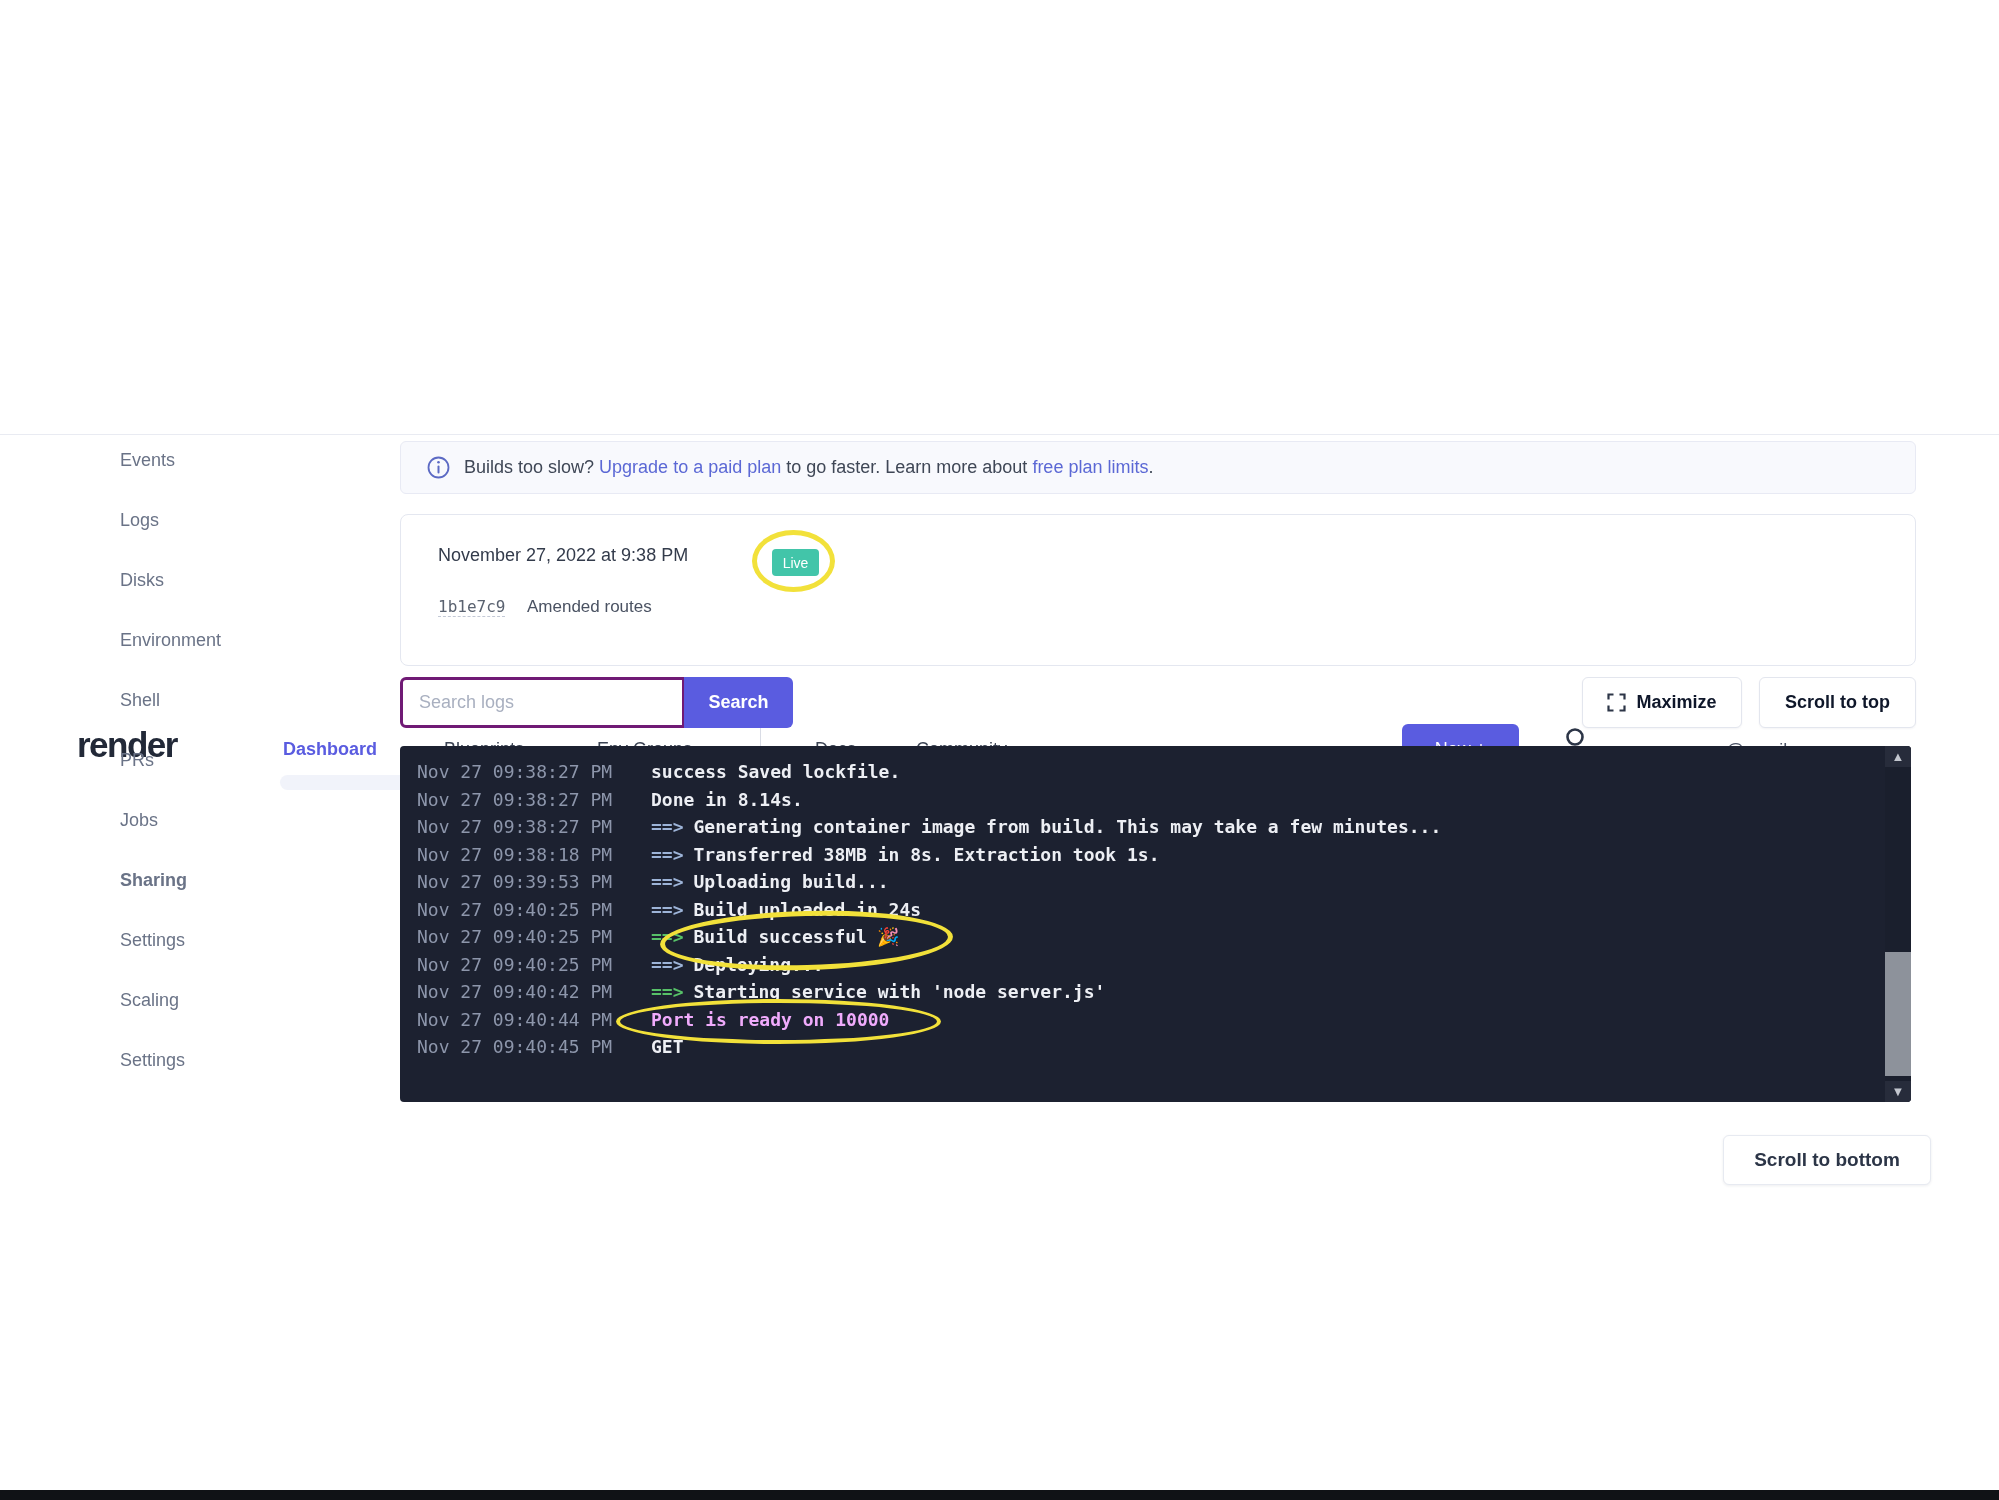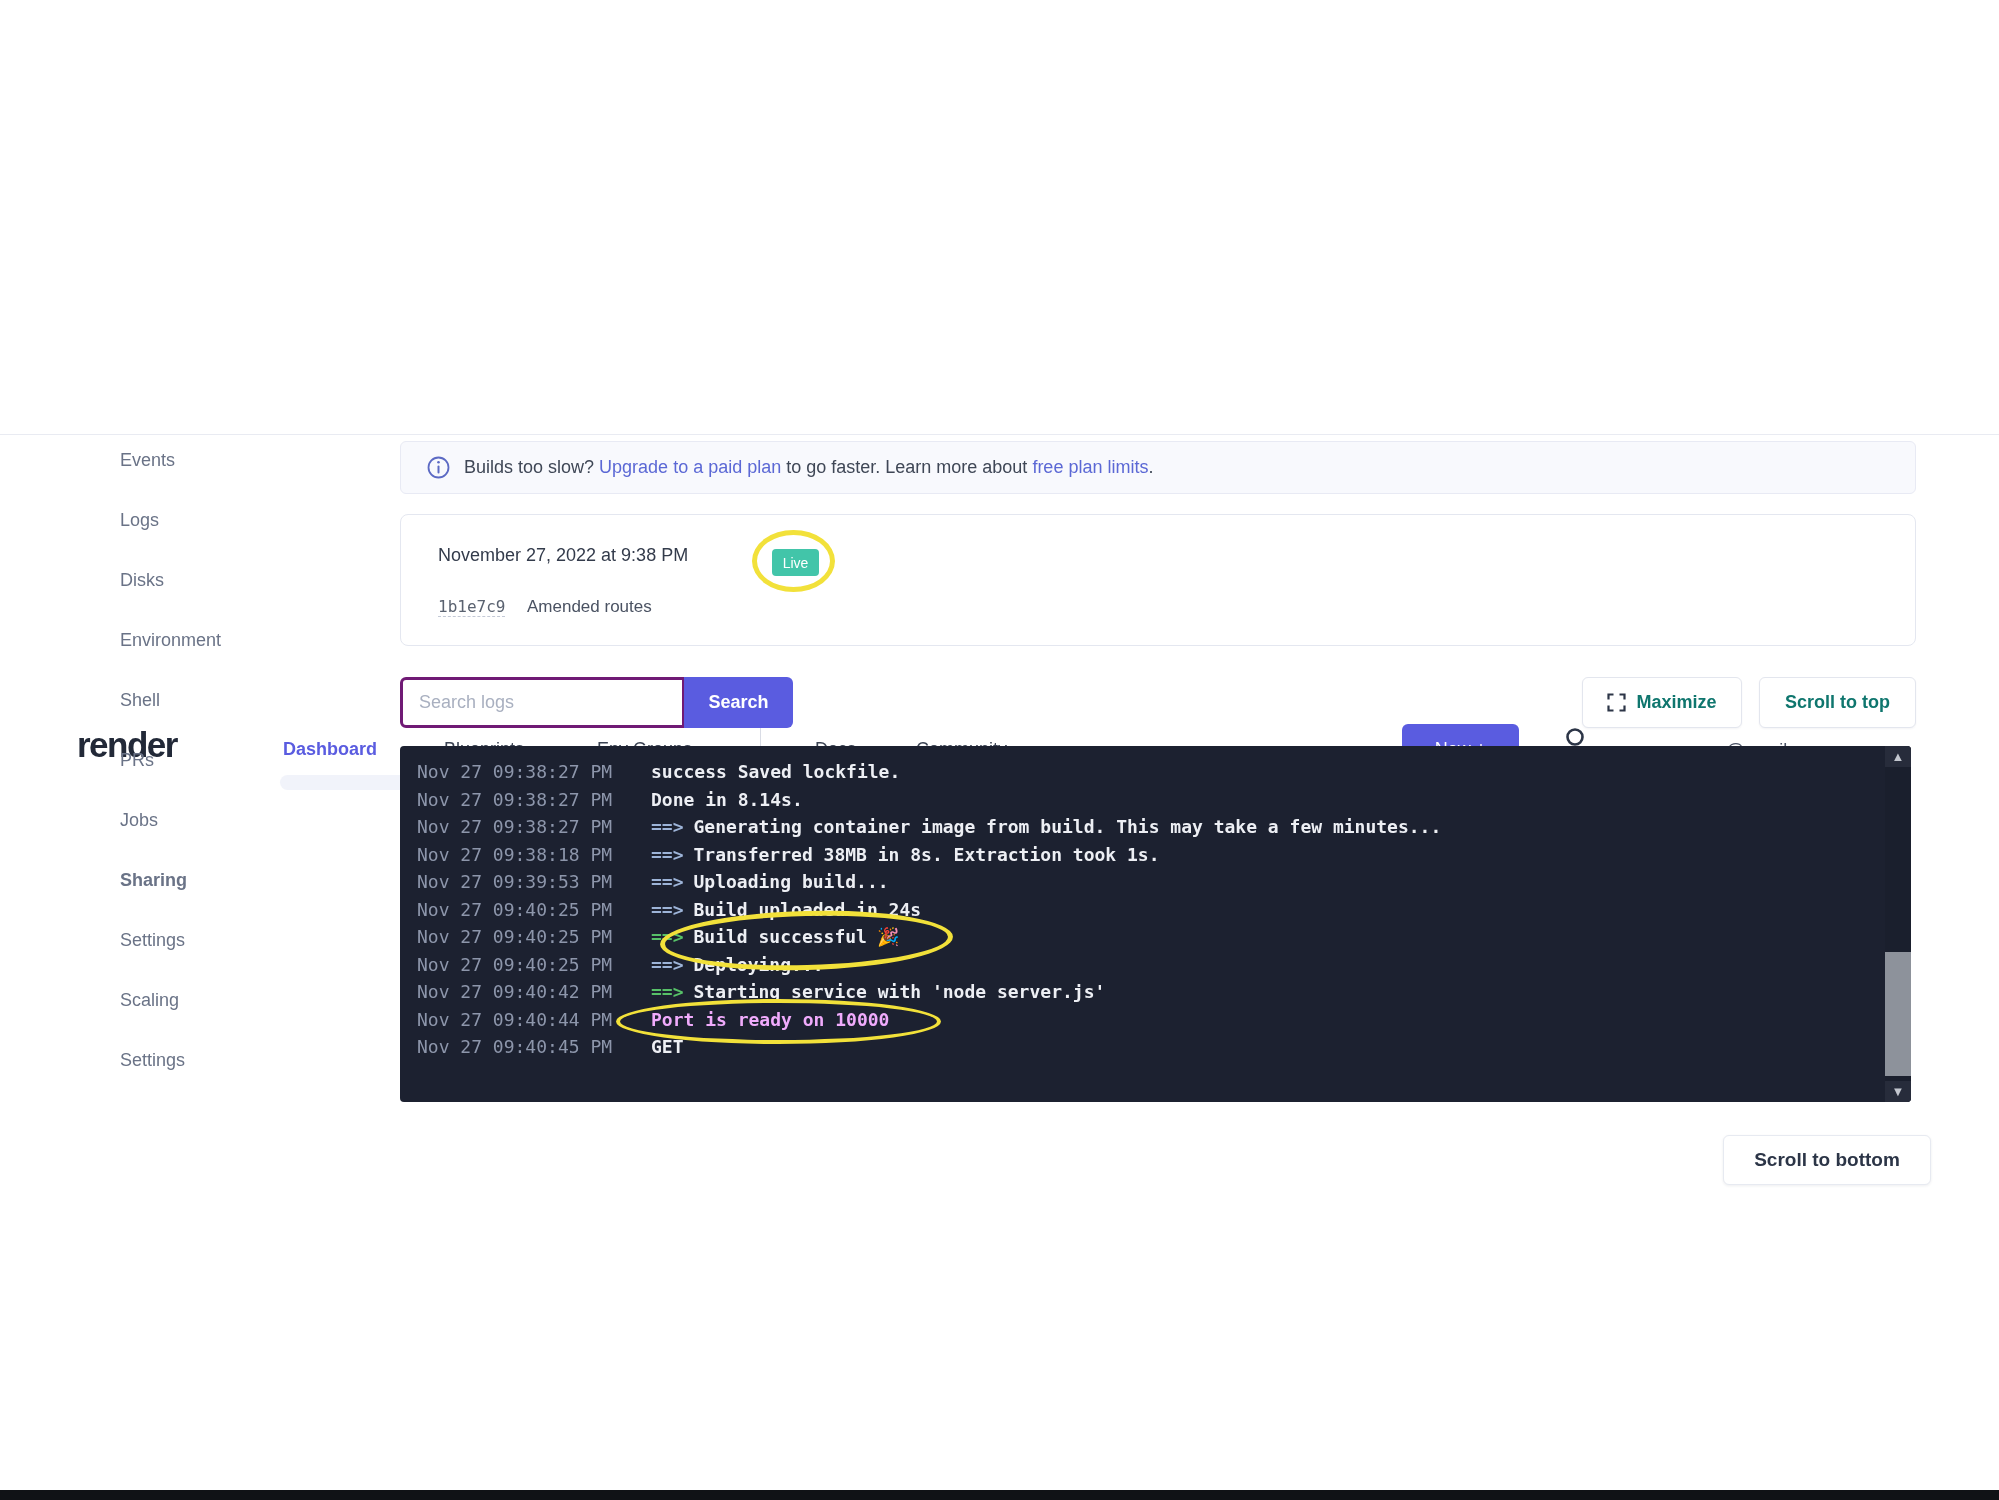--- a/index.html
+++ b/index.html
@@ -21,31 +21,31 @@
 
   
   .sidebar-item { position:absolute; left:120px; font-size:18px; color:#6a7387; cursor:pointer; }
 
   
   .banner { position:absolute; left:400px; top:441px; width:1516px; height:53px; background:#f8f9fd; border:1px solid #e8eaf4; border-radius:6px; display:flex; align-items:center; padding-left:26px; }
   .banner-text { font-size:18px; color:#3f4756; margin-left:14px; }
   .banner a, .banner .lnk { color:#5b68d5; text-decoration:none; cursor:pointer; }
 
   
-  .deploy-card { position:absolute; left:400px; top:514px; width:1516px; height:132px; background:#fff; border:1px solid #e4e7f0; border-radius:8px; }
+  .deploy-card { position:absolute; left:400px; top:514px; width:1516px; height:152px; background:#fff; border:1px solid #e4e7f0; border-radius:8px; }
   .deploy-date { position:absolute; left:37px; top:30px; font-size:18px; color:#333b4b; }
   .live-badge { position:absolute; left:371px; top:34px; width:47px; height:27px; background:#42c5a9; border-radius:4px; color:#fff; font-size:14px; display:flex; align-items:center; justify-content:center; }
   .commit-hash { position:absolute; left:37px; top:82px; font-family:"DejaVu Sans Mono", monospace; font-size:16px; color:#5a6270; border-bottom:1px dashed #c3c9d6; cursor:pointer; }
   .commit-msg { position:absolute; left:126px; top:82px; font-size:17px; color:#4a5262; }
 
   
   .search-input { position:absolute; left:400px; top:677px; width:285px; height:51px; border:3px solid #701a75; border-radius:6px 0 0 6px; padding:0 16px; font-size:18px; color:#333; font-family:"Liberation Sans",sans-serif; outline:none; }
   .search-input::placeholder { color:#a9b0c0; }
   .search-btn { position:absolute; left:684px; top:677px; width:109px; height:51px; background:#5a5ce0; border:none; border-radius:0 6px 6px 0; color:#fff; font-size:18px; font-weight:bold; font-family:"Liberation Sans",sans-serif; cursor:pointer; }
-  .tool-btn { position:absolute; top:677px; height:51px; background:#fff; border:1px solid #e3e6ee; border-radius:6px; box-shadow:0 1px 2px rgba(30,40,70,.05); font-size:18px; font-weight:bold; color:#0f766e; font-family:"Liberation Sans",sans-serif; cursor:pointer; display:flex; align-items:center; justify-content:center; gap:10px; }
+  .tool-btn { position:absolute; top:677px; height:51px; background:#fff; border:1px solid #e3e6ee; border-radius:6px; box-shadow:0 1px 2px rgba(30,40,70,.05); font-size:18px; font-weight:bold; color:#0f172a; font-family:"Liberation Sans",sans-serif; cursor:pointer; display:flex; align-items:center; justify-content:center; gap:10px; }
   .maximize-btn { left:1582px; width:160px; }
   .scrolltop-btn { left:1759px; width:157px; }
   .scrollbottom-btn { position:absolute; left:1723px; top:1135px; width:208px; height:50px; background:#fff; border:1px solid #e7eaf1; border-radius:6px; box-shadow:0 1px 3px rgba(30,40,70,.08); font-size:19px; font-weight:bold; color:#2c3547; font-family:"Liberation Sans",sans-serif; cursor:pointer; }
 
   
   .terminal { position:absolute; left:400px; top:746px; width:1511px; height:356px; background:#1c2130; border-radius:4px; font-family:"DejaVu Sans Mono", monospace; font-size:18px; font-weight:bold; overflow:hidden; }
   .log-lines { padding:12px 64px 0 17px; }
   .log-line { height:27.5px; line-height:27.5px; white-space:nowrap; }
   .ts { display:inline-block; width:212px; color:#8d96ab; margin-right:22px; font-weight:normal; }
   .msg { color:#edeff4; }

